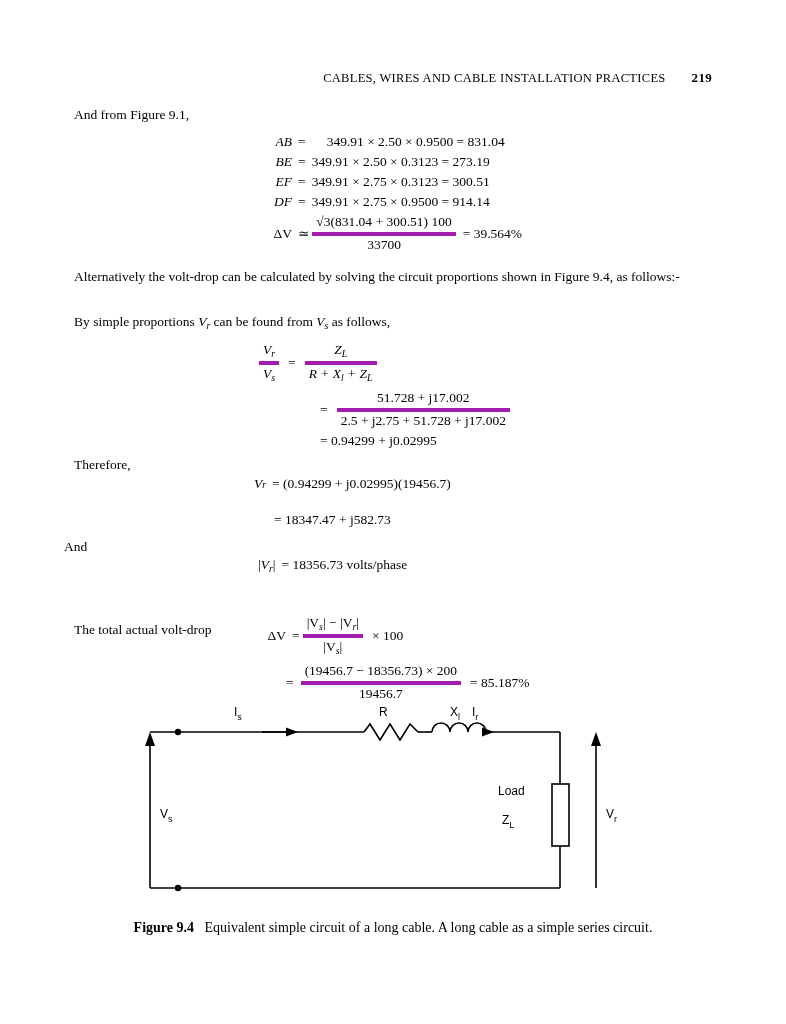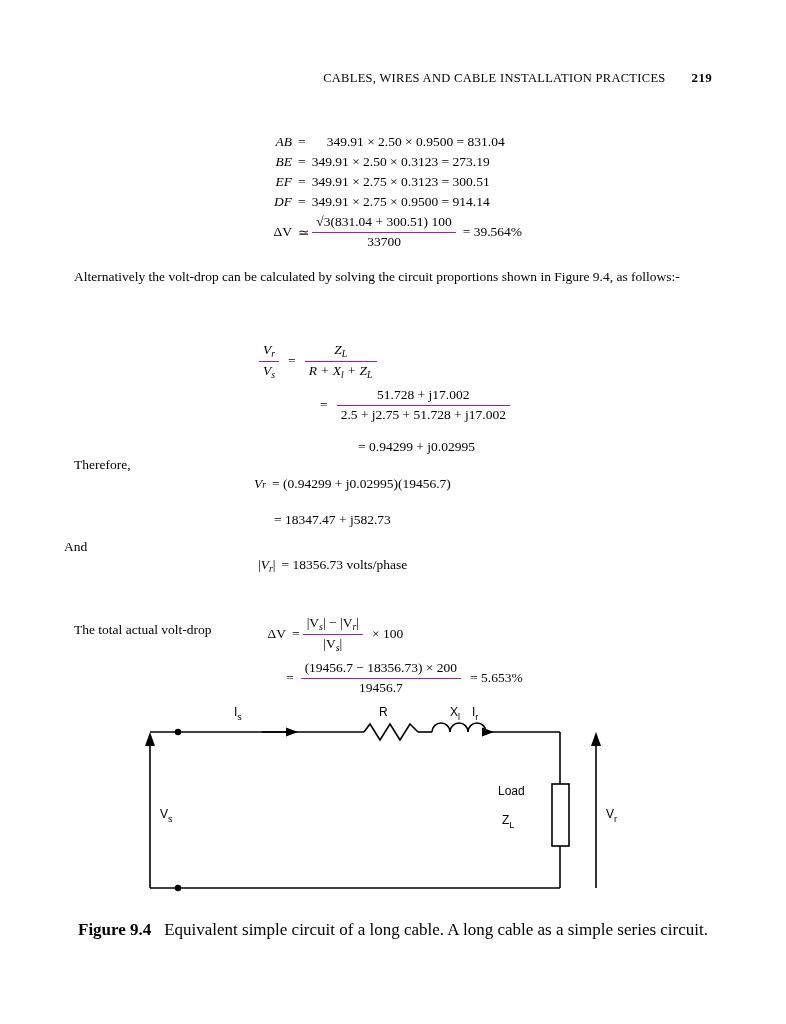--- a/index.html
+++ b/index.html
@@ -70,21 +70,21 @@
     font-style: italic;
   }
   .frac {
     display: inline-flex;
     flex-direction: column;
     vertical-align: middle;
     text-align: center;
     margin: 0 3px;
   }
   .frac .num {
-    border-bottom: 1px solid #a21caf;
+    border-bottom: 4px solid #a21caf;
     padding: 0 4px 1px 4px;
     line-height: 1.25;
   }
   .frac .den {
     padding: 1px 4px 0 4px;
     line-height: 1.25;
   }
   .abs { font-style: normal; }
   .fig {
     position: absolute;
@@ -92,38 +92,39 @@
     top: 700px;
     width: 638px;
     height: 220px;
   }
   .caption {
     position: absolute;
     left: 74px;
     top: 920px;
     width: 638px;
     text-align: center;
-    font-size: 17px;
+    font-size: 14px;
   }
   .caption b { font-weight: bold; }
   svg text {
     font-family: "Liberation Sans", sans-serif;
     font-size: 12px;
     fill: #000;
   }
 </style>
 </head>
 <body>
 
 <div class="page">
 
   <div class="header">
     <span class="title">CABLES, WIRES AND CABLE INSTALLATION PRACTICES</span><span class="pageno">219</span>
   </div>
 
+  <div class="para" style="left:74px; top:106px; width:640px;">And from Figure 9.1,</div>
 
   <div class="eqblock" style="left:248px; top:134px;">
     <div class="eqline">
       <span class="lhs math" style="width:44px;">AB</span>
       <span>=</span>
       <span style="padding-left:6px;margin-left:15px;">349.91 × 2.50 × 0.9500 = 831.04</span>
     </div>
     <div class="eqline">
       <span class="lhs math" style="width:44px;">BE</span>
       <span>=</span>
@@ -145,20 +146,23 @@
       <span class="frac">
         <span class="num">√3(831.04 + 300.51) 100</span>
         <span class="den">33700</span>
       </span>
       <span style="padding-left:4px;">= 39.564%</span>
     </div>
   </div>
 
   <div class="para" style="left:74px; top:268px; width:642px;">Alternatively the volt-drop can be calculated by solving the circuit proportions shown in Figure 9.4, as follows:-</div>
 
+  <div class="para" style="left:74px; top:313px; width:642px;">
+    <span>By simple proportions </span><span class="math">V</span><sub>r</sub><span> can be found from </span><span class="math">V</span><sub>s</sub><span> as follows,</span>
+  </div>
 
   <div class="eqblock" style="left:256px; top:342px;">
     <div class="eqline">
       <span class="frac math">
         <span class="num"><span>V</span><sub>r</sub></span>
         <span class="den"><span>V</span><sub>s</sub></span>
       </span>
       <span style="padding:0 6px;">=</span>
       <span class="frac math">
         <span class="num"><span>Z</span><sub>L</sub></span>
@@ -166,21 +170,21 @@
       </span>
     </div>
     <div class="eqline" style="margin-top:6px;">
       <span style="display:inline-block; width:64px;"></span>
       <span style="padding-right:6px;">=</span>
       <span class="frac">
         <span class="num">51.728 + j17.002</span>
         <span class="den">2.5 + j2.75 + 51.728 + j17.002</span>
       </span>
     </div>
-    <div class="eqline" style="margin-top:16px;justify-content:center;">
+    <div class="eqline" style="margin-top:4px;">
       <span style="display:inline-block; width:64px;"></span>
       <span>= 0.94299 + j0.02995</span>
     </div>
   </div>
 
   <div class="para" style="left:74px; top:456px;">Therefore,</div>
 
   <div class="eqblock" style="left:254px; top:476px;">
     <div class="eqline">
       <span class="math">V</span>
@@ -214,21 +218,21 @@
       </span>
       <span style="padding-left:6px;">× 100</span>
     </div>
     <div class="eqline" style="margin-top:6px;">
       <span style="display:inline-block; width:36px;"></span>
       <span style="padding-right:4px;">=</span>
       <span class="frac">
         <span class="num">(19456.7 − 18356.73) × 200</span>
         <span class="den">19456.7</span>
       </span>
-      <span style="padding-left:6px;">= 5.653%</span>
+      <span style="padding-left:6px;">= 85.187%</span>
     </div>
   </div>
 
   <div class="fig">
     <svg width="638" height="220" viewBox="0 0 638 220">
 
       <line x1="76" y1="32" x2="290" y2="32" stroke="#000" stroke-width="1.6"></line>
 
       <polyline points="290,32 296,24 306,40 316,24 326,40 336,24 344,32" fill="none" stroke="#000" stroke-width="1.6"></polyline>
 

